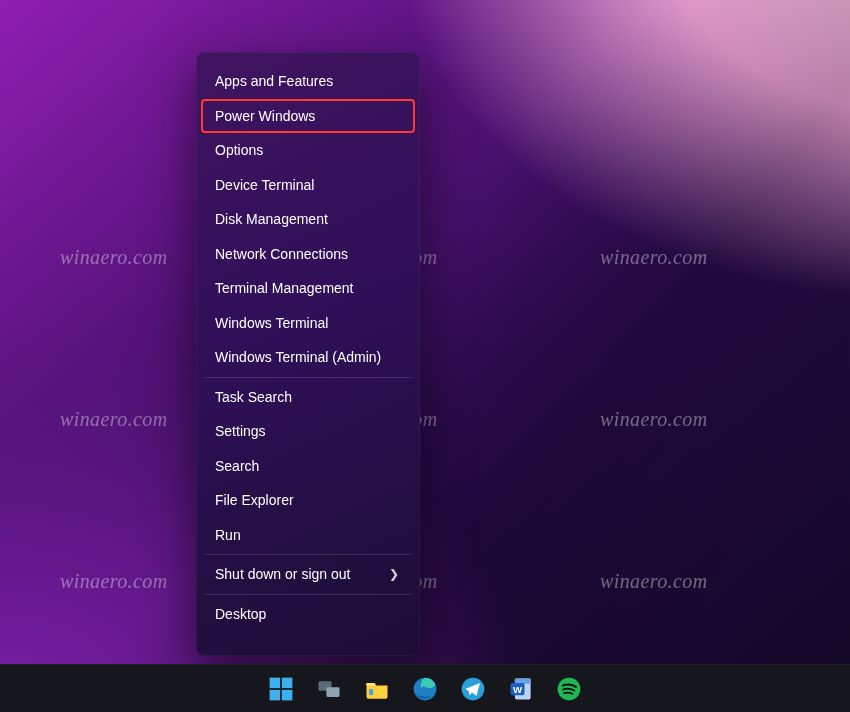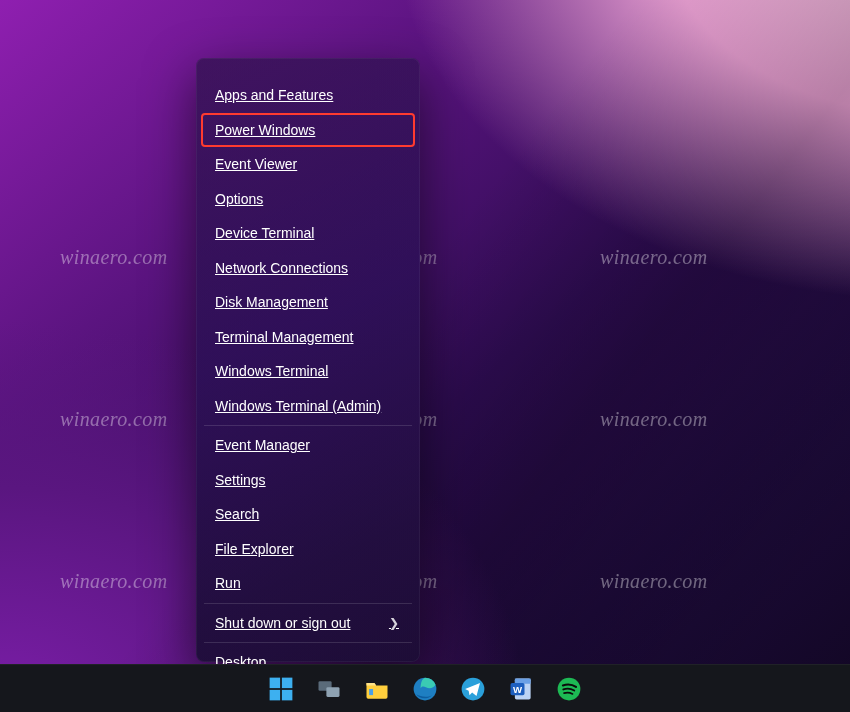--- a/index.html
+++ b/index.html
@@ -52,33 +52,32 @@
       width: 40px; height: 40px;
       display: flex; align-items: center; justify-content: center;
       border-radius: 4px;
     }
     .tb-item svg { width: 28px; height: 28px; display: block; }
 
     
     .context-menu {
       position: absolute;
       left: 196px;
-      top: 58px;
+      top: 52px;
       width: 224px;
       height: 604px;
       border-radius: 8px;
       background:
         linear-gradient(rgba(14,10,25,0.45), rgba(14,10,25,0.45)),
         linear-gradient(155deg, #6a1b9a 0%, #4a148c 45%, #33115f 80%, #2a0f4f 100%);
       box-shadow: 0 18px 50px rgba(0,0,0,0.55), 0 0 0 1px rgba(255,255,255,0.05) inset;
       backdrop-filter: blur(10px);
       color: #fff;
       font-size: 14px;
-      padding: 20px 2px;
-      text-decoration: underline;
+      padding: 12px 2px;
     }
     .context-menu .mi {
       height: 34.5px;
       padding: 0 14px;
       display: flex;
       align-items: center;
       justify-content: space-between;
       margin: 0 3px;
       border-radius: 4px;
       cursor: default;
@@ -115,48 +114,45 @@
 
   <div class="context-menu">
 
     <div class="mi">
       <span class="label">Apps and Features</span>
     </div>
     <div class="mi highlight">
       <span class="label">Power Windows</span>
     </div>
     <div class="mi">
-      <span class="label">Event Viewer</span>
-    </div>
-    <div class="mi">
       <span class="label">Options</span>
     </div>
     <div class="mi">
       <span class="label">Device Terminal</span>
     </div>
     <div class="mi">
+      <span class="label">Disk Management</span>
+    </div>
+    <div class="mi">
       <span class="label">Network Connections</span>
     </div>
     <div class="mi">
-      <span class="label">Disk Management</span>
-    </div>
-    <div class="mi">
       <span class="label">Terminal Management</span>
     </div>
     <div class="mi">
       <span class="label">Windows Terminal</span>
     </div>
     <div class="mi">
       <span class="label">Windows Terminal (Admin)</span>
     </div>
 
     <div class="sep"></div>
 
     <div class="mi">
-      <span class="label">Event Manager</span>
+      <span class="label">Task Search</span>
     </div>
     <div class="mi">
       <span class="label">Settings</span>
     </div>
     <div class="mi">
       <span class="label">Search</span>
     </div>
     <div class="mi">
       <span class="label">File Explorer</span>
     </div>

